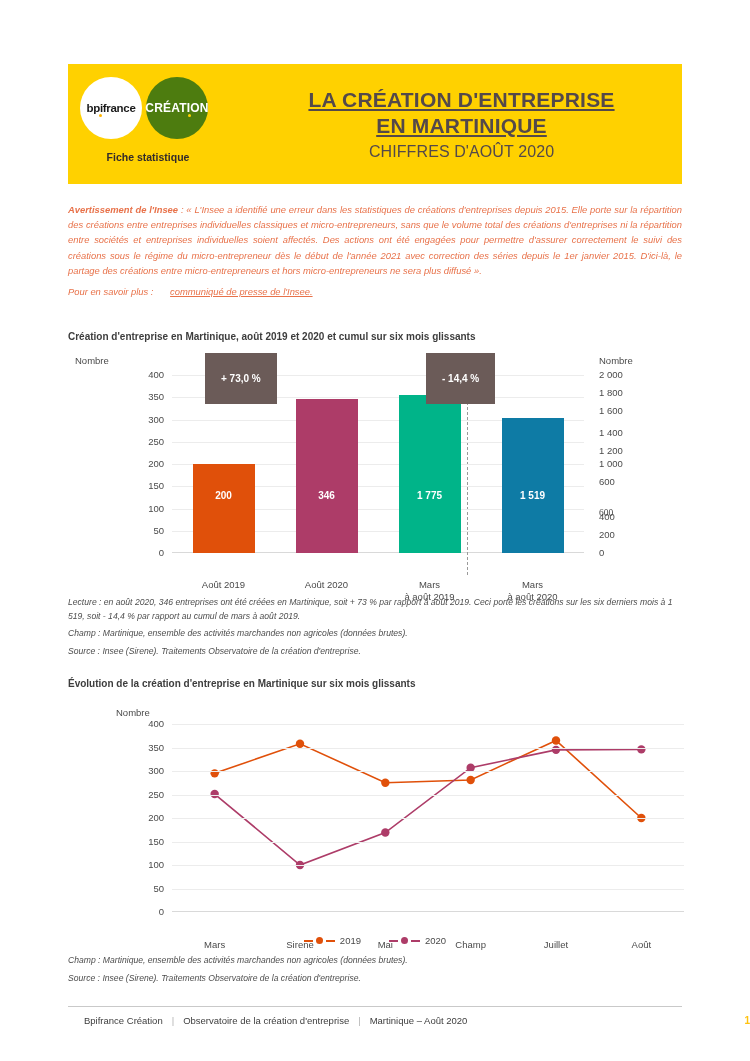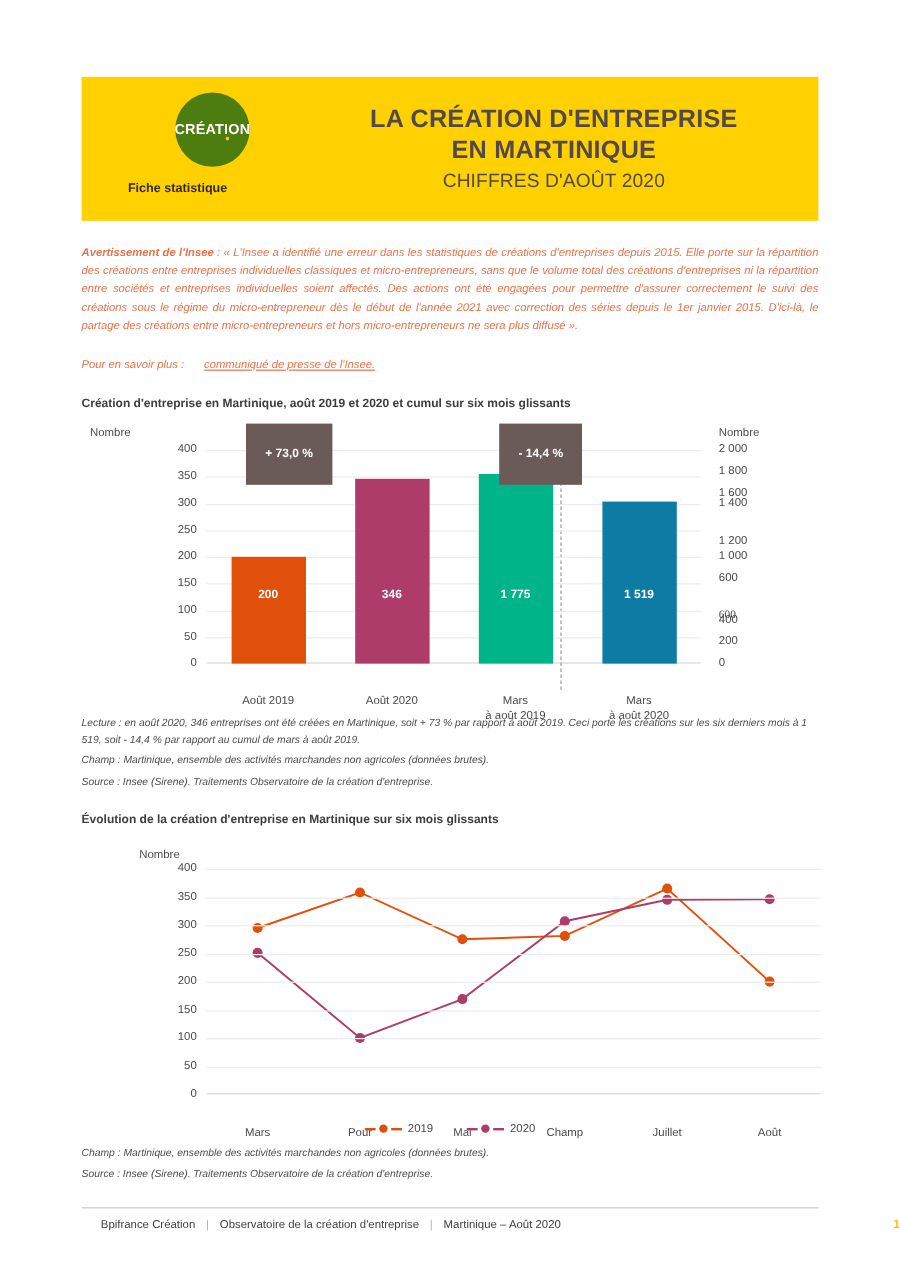--- a/index.html
+++ b/index.html
@@ -105,20 +105,21 @@
     flex: 1;
     text-align: center;
     padding-right: 12px;
   }
   .title-main {
     font-size: 21px;
     font-weight: bold;
     color: #54494a;
     letter-spacing: 0.2px;
     line-height: 1.22;
+    text-decoration: underline;
   }
   .title-sub {
     font-size: 16px;
     color: #54494a;
     margin-top: 5px;
     letter-spacing: 0.1px;
   }
 
   
   .warning {
@@ -127,21 +128,21 @@
     top: 202px;
     width: 614px;
     font-size: 9.4px;
     line-height: 1.62;
     color: #e8724a;
     font-style: italic;
     text-align: justify;
   }
   .warning b { font-style: italic; font-weight: bold; }
   .warning-more {
-    margin-top: 18px;
+    margin-top: 6px;
     font-style: italic;
   }
   .warning-link {
     text-decoration: underline;
     color: #e8724a;
     margin-left: 14px;
   }
 
   
   .sec-title {
@@ -235,21 +236,21 @@
     position: absolute;
     background: #6b5b58;
     color: #ffffff;
     font-size: 10px;
     font-weight: bold;
     padding: 20px 16px;
     text-align: center;
     white-space: nowrap;
   }
   #badge-1 { left: 137px; top: -2px; }
-  #badge-2 { left: 348px; top: -2px; }
+  #badge-2 { left: 358px; top: -2px; }
 
   
   .notes {
     position: absolute;
     left: 68px;
     width: 616px;
     font-size: 8.6px;
     font-style: italic;
     color: #4d4d4d;
     line-height: 1.58;
@@ -329,20 +330,23 @@
     font-size: 10px;
     font-weight: bold;
     color: #ffc20e;
   }
 </style>
 </head>
 <body>
 
 <div class="banner">
   <div class="logo-zone">
+    <div class="logo-circle-white">
+      <span class="bpitext">bpifrance</span>
+    </div>
     <div class="logo-circle-dark">
       <span class="creatext">CRÉATION</span>
     </div>
     <div class="fiche">Fiche statistique</div>
   </div>
   <div class="title-zone">
     <div class="title-main">LA CRÉATION D'ENTREPRISE</div>
     <div class="title-main">EN MARTINIQUE</div>
     <div class="title-sub">CHIFFRES D'AOÛT 2020</div>
   </div>
@@ -377,21 +381,21 @@
       <div class="gridline" style="top: 111.25px;"></div>
       <div class="ytick-l" style="top: 106.25px;">150</div>
       <div class="gridline" style="top: 133.5px;"></div>
       <div class="ytick-l" style="top: 128.5px;">100</div>
       <div class="gridline" style="top: 155.75px;"></div>
       <div class="ytick-l" style="top: 150.75px;">50</div>
       <div class="ytick-l" style="top: 173px;">0</div>
       <div class="ytick-r" style="top: -5px;">2 000</div>
       <div class="ytick-r" style="top: 12.8px;">1 800</div>
       <div class="ytick-r" style="top: 30.6px;">1 600</div>
-      <div class="ytick-r" style="top: 40px;">1 400</div>
+      <div class="ytick-r" style="top: 53px;">1 400</div>
       <div class="ytick-r" style="top: 71px;">1 200</div>
       <div class="ytick-r" style="top: 84px;">1 000</div>
       <div class="ytick-r" style="top: 101.8px;">600</div>
       <div class="ytick-r" style="top: 134px; font-family: Liberation Serif, serif;">600</div>
       <div class="ytick-r" style="top: 137.4px;">400</div>
       <div class="ytick-r" style="top: 155.2px;">200</div>
       <div class="ytick-r" style="top: 173px;">0</div>
       <div class="bar" style="left: 20.5px; width: 62px; height: 89px; background: rgb(224, 80, 10);">
         <span class="bar-value">200</span>
       </div>
@@ -462,21 +466,21 @@
       <div class="gridline" style="top: 94px;"></div>
       <div class="ytick-l" style="top: 89px;">200</div>
       <div class="gridline" style="top: 117.5px;"></div>
       <div class="ytick-l" style="top: 112.5px;">150</div>
       <div class="gridline" style="top: 141px;"></div>
       <div class="ytick-l" style="top: 136px;">100</div>
       <div class="gridline" style="top: 164.5px;"></div>
       <div class="ytick-l" style="top: 159.5px;">50</div>
       <div class="ytick-l" style="top: 183px;">0</div>
       <div class="xlabel2" style="left: 7.66667px;">Mars</div>
-      <div class="xlabel2" style="left: 93px;">Pour</div>
+      <div class="xlabel2" style="left: 93px;">Sirene</div>
       <div class="xlabel2" style="left: 178.333px;">Mai</div>
       <div class="xlabel2" style="left: 263.667px;">Champ</div>
       <div class="xlabel2" style="left: 349px;">Juillet</div>
       <div class="xlabel2" style="left: 434.333px;">Août</div>
     </div>
   <div class="legend2" id="legend2">
       <div class="leg-item">
         <span class="leg-line" style="background: rgb(224, 80, 10);"></span>
         <span class="leg-dot" style="background: rgb(224, 80, 10);"></span>
         <span class="leg-line" style="background: rgb(224, 80, 10);"></span>

